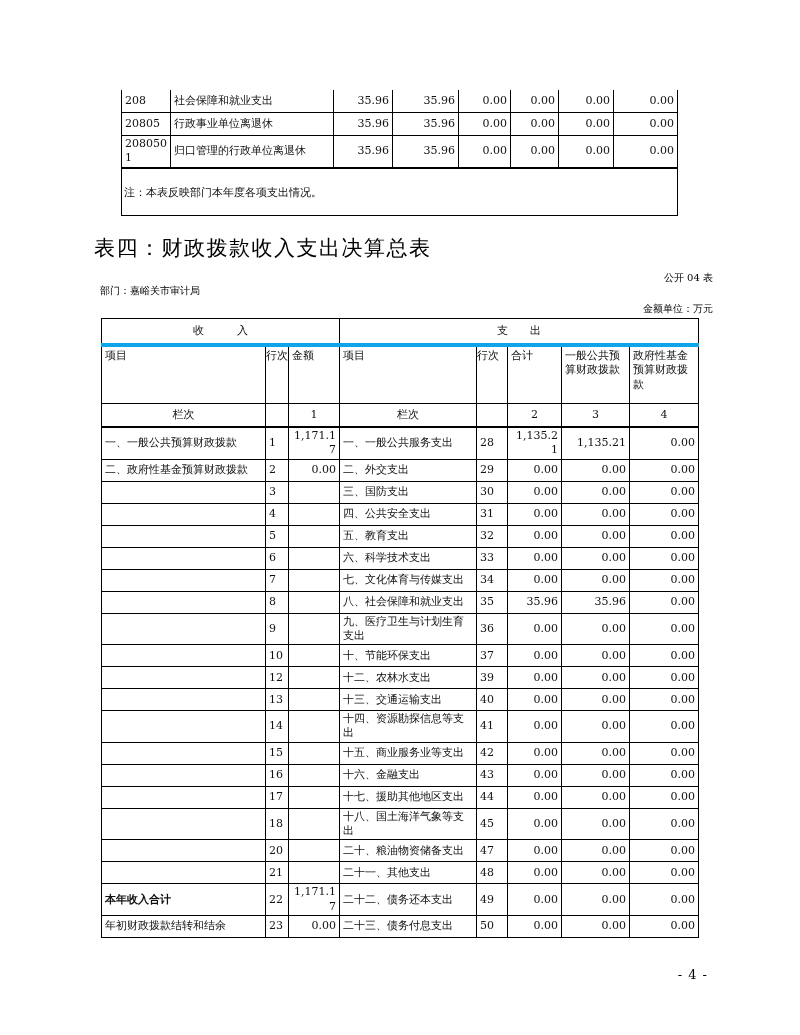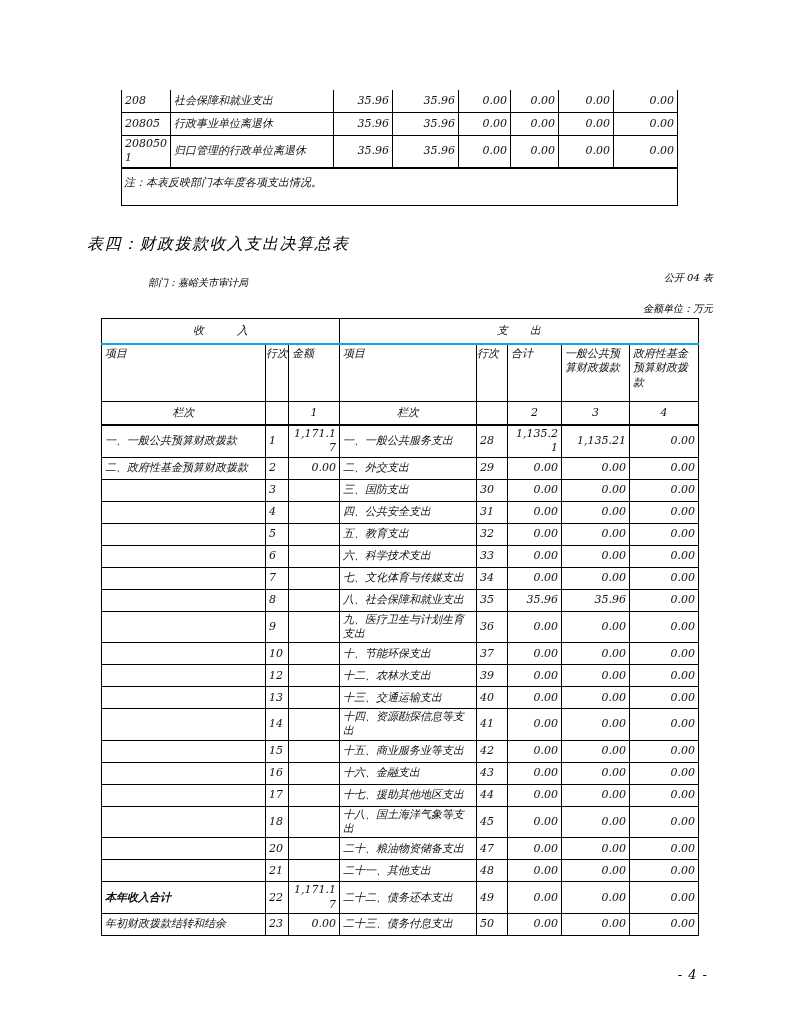--- a/index.html
+++ b/index.html
@@ -1,45 +1,44 @@
 <!DOCTYPE html>
 <html><head>
 <meta charset="utf-8">
 <style>
   html,body{margin:0;padding:0;background:#fff;}
   .page{
     position:relative;width:800px;height:1035px;background:#ffffff;
     font-family:"DejaVu Serif","Liberation Serif",serif;color:#000;
     overflow:hidden;
-    font-style:italic;
   }
   table.tbl{border-collapse:collapse;table-layout:fixed;position:absolute;background:#fff;}
   table.tbl td{
     border:1px solid #000;font-size:11px;line-height:1.3;
     padding:1px 3px;overflow:hidden;word-break:break-all;vertical-align:middle;
     color:#111;
   }
   
   .top-table{left:121px;top:90px;width:557px;}
   .top-table tr:first-child td{border-top:none;}
   .top-table td{height:20px;}
   .top-table tr.last-data td{border-bottom:2px solid #000;}
-  .top-table .note-cell{height:28px;vertical-align:top;padding-top:7px;padding-left:2px;}
+  .top-table .note-cell{height:28px;vertical-align:top;padding-top:17px;padding-left:2px;}
   
   .sec-title{
-    position:absolute;left:87px;top:234px;font-size:16px;letter-spacing:1.5px;
+    position:absolute;left:94px;top:234px;font-size:21px;letter-spacing:1.5px;
     font-weight:500;white-space:nowrap;
   }
   .meta{position:absolute;font-size:10px;white-space:nowrap;}
   .meta-doc{right:87px;top:271px;}
-  .meta-dept{left:100px;top:276px;margin-left:48px;}
+  .meta-dept{left:100px;top:284px;}
   .meta-unit{right:87px;top:302px;}
   
   .main-table{left:101px;top:318px;width:598px;}
-  .main-table tr.grp td{border-bottom:2px solid #0ea5e9;height:22px;text-align:center;white-space:pre;}
+  .main-table tr.grp td{border-bottom:4px solid #0ea5e9;height:22px;text-align:center;white-space:pre;}
   .main-table tr.cols td{height:53px;vertical-align:top;text-align:left;padding-top:2px;}
   .main-table tr.cols td.narrow{padding-left:0;padding-right:0;}
   .main-table tr.lanci td{border-bottom:2px solid #000;height:20px;text-align:center;}
   .main-table tbody td{height:19px;}
   td.l{text-align:left;}
   td.r{text-align:right;}
   td.b{font-weight:bold;}
   td.div-l{border-left:2px solid #000;}
   td.ind{padding-left:32px;}
   .page-num{position:absolute;right:92px;top:967px;font-size:13px;letter-spacing:1px;}

